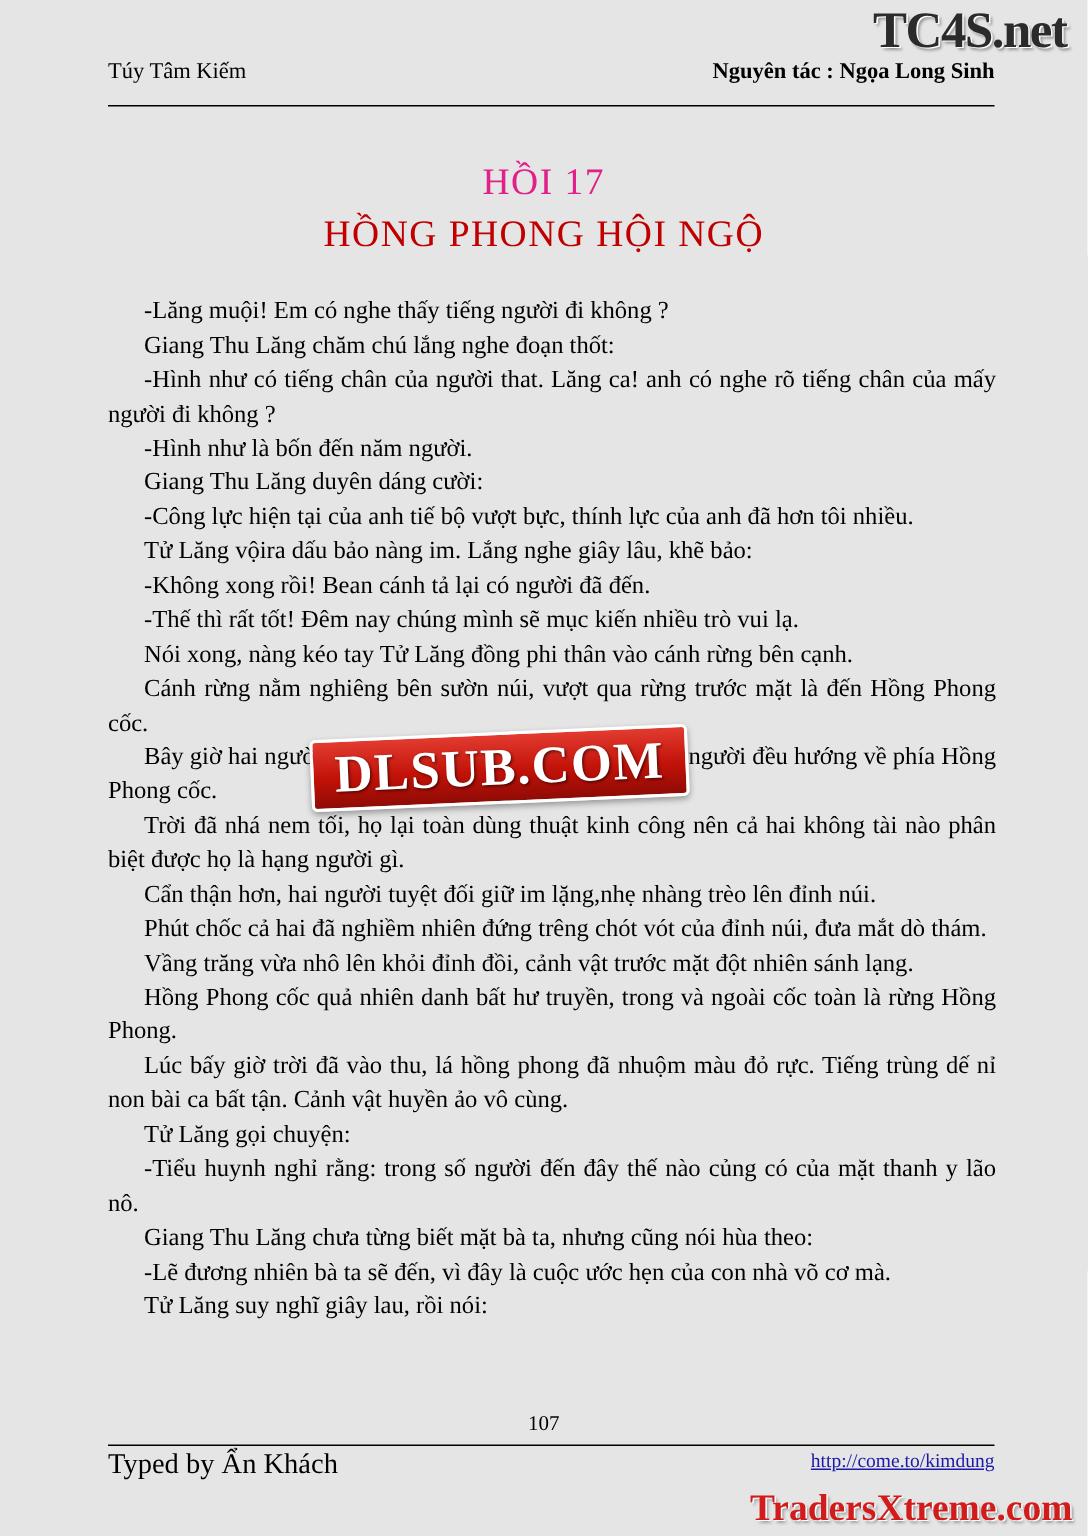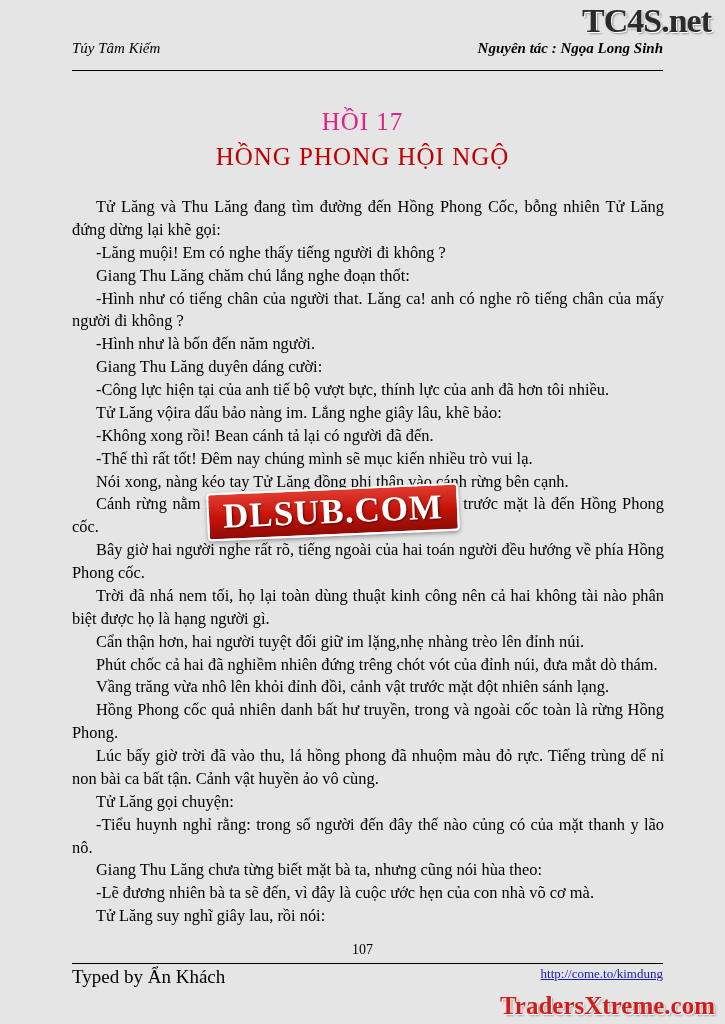--- a/index.html
+++ b/index.html
@@ -58,21 +58,20 @@
     display: inline-block;
     text-shadow: 1px 1px 2px rgba(0,0,0,0.55);
     box-shadow: 0 2px 4px rgba(0,0,0,0.35);
   }
 
   
   .header {
     position: absolute;
     top: 40px; left: 72px; right: 62px;
     height: 24px;
-    font-style: italic;
   }
   .header .h-left {
     position: absolute; left: 0; top: 0;
     font-size: 15px; color: #000;
   }
   .header .h-right {
     position: absolute; right: 0; top: 0;
     font-size: 15px; color: #000; font-weight: bold;
   }
   .rule-top {
@@ -154,21 +153,20 @@
   <div class="header">
     <div class="h-left">Túy Tâm Kiếm</div>
     <div class="h-right">Nguyên tác : Ngọa Long Sinh</div>
   </div>
   <div class="rule-top"></div>
 
   <div class="title-1">HỒI 17</div>
   <div class="title-2">HỒNG PHONG HỘI NGỘ</div>
 
   <div class="body-text">
-    <p>Tử Lăng và Thu Lăng đang tìm đường đến Hồng Phong Cốc,  bỗng nhiên Tử Lăng đứng  dừng lại khẽ gọi:</p>
     <p>-Lăng muội!  Em có nghe thấy tiếng người đi không ?</p>
     <p>Giang Thu Lăng chăm chú lắng nghe đoạn thốt:</p>
     <p>-Hình như có tiếng chân của người that.  Lăng ca!  anh có nghe rõ tiếng chân của mấy người đi không ?</p>
     <p>-Hình như là bốn đến năm người.</p>
     <p>Giang Thu Lăng duyên dáng cười:</p>
     <p>-Công lực hiện tại của anh tiế bộ vượt bực, thính lực của anh đã hơn tôi nhiều.</p>
     <p>Tử Lăng vộira dấu bảo nàng im.  Lắng nghe giây lâu, khẽ bảo:</p>
     <p>-Không xong rồi!  Bean cánh tả lại có người đã đến.</p>
     <p>-Thế thì rất tốt!  Đêm nay chúng mình sẽ mục kiến nhiều trò vui lạ.</p>
     <p>Nói xong, nàng kéo tay Tử Lăng đồng phi thân vào cánh rừng bên cạnh.</p>

